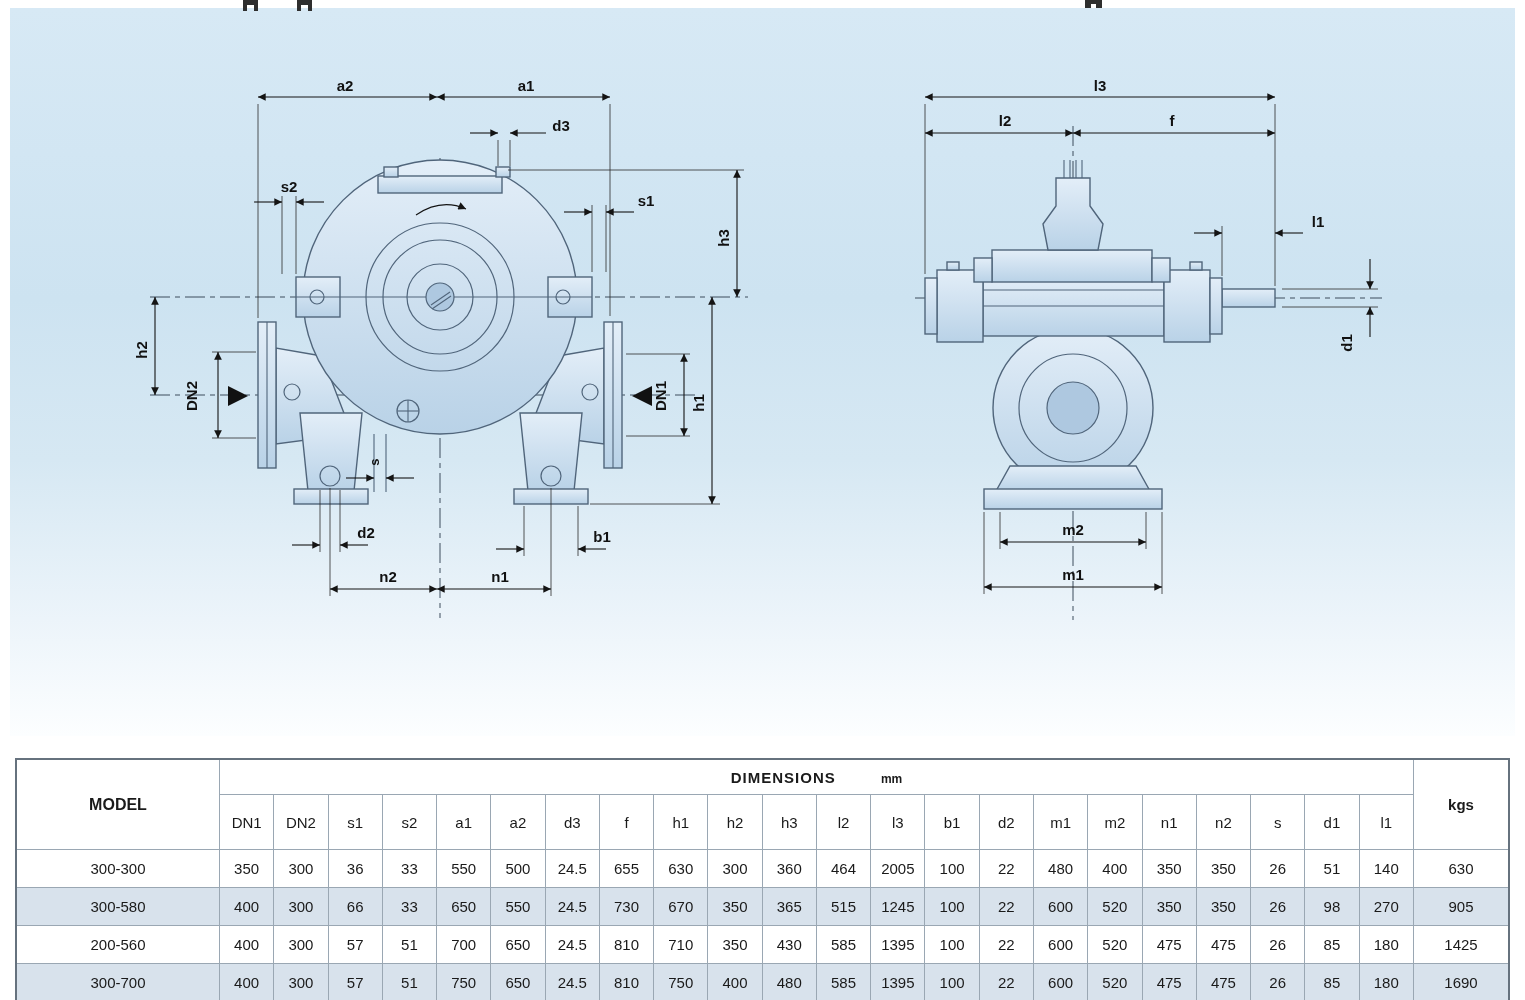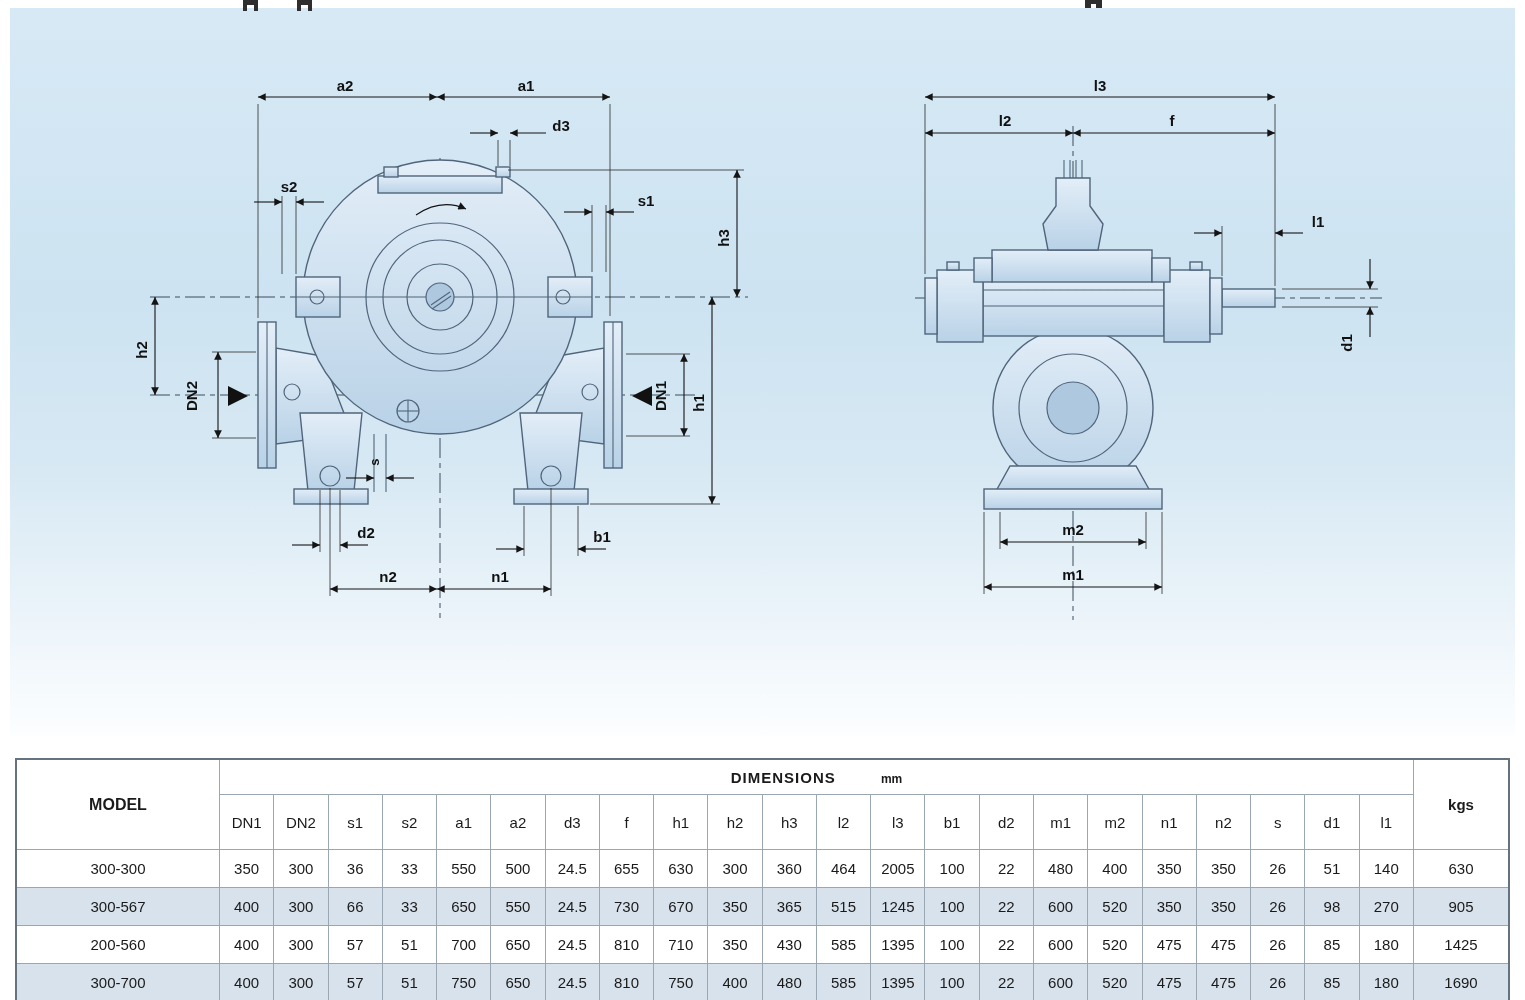--- a/index.html
+++ b/index.html
@@ -364,21 +364,21 @@
           <td>480</td>
           <td>400</td>
           <td>350</td>
           <td>350</td>
           <td>26</td>
           <td>51</td>
           <td>140</td>
           <td class="kgs-cell">630</td>
         </tr>
         <tr class="alt">
-          <td class="model-cell">300-567</td>
+          <td class="model-cell">300-580</td>
           <td>400</td>
           <td>300</td>
           <td>66</td>
           <td>33</td>
           <td>650</td>
           <td>550</td>
           <td>24.5</td>
           <td>730</td>
           <td>670</td>
           <td>350</td>

